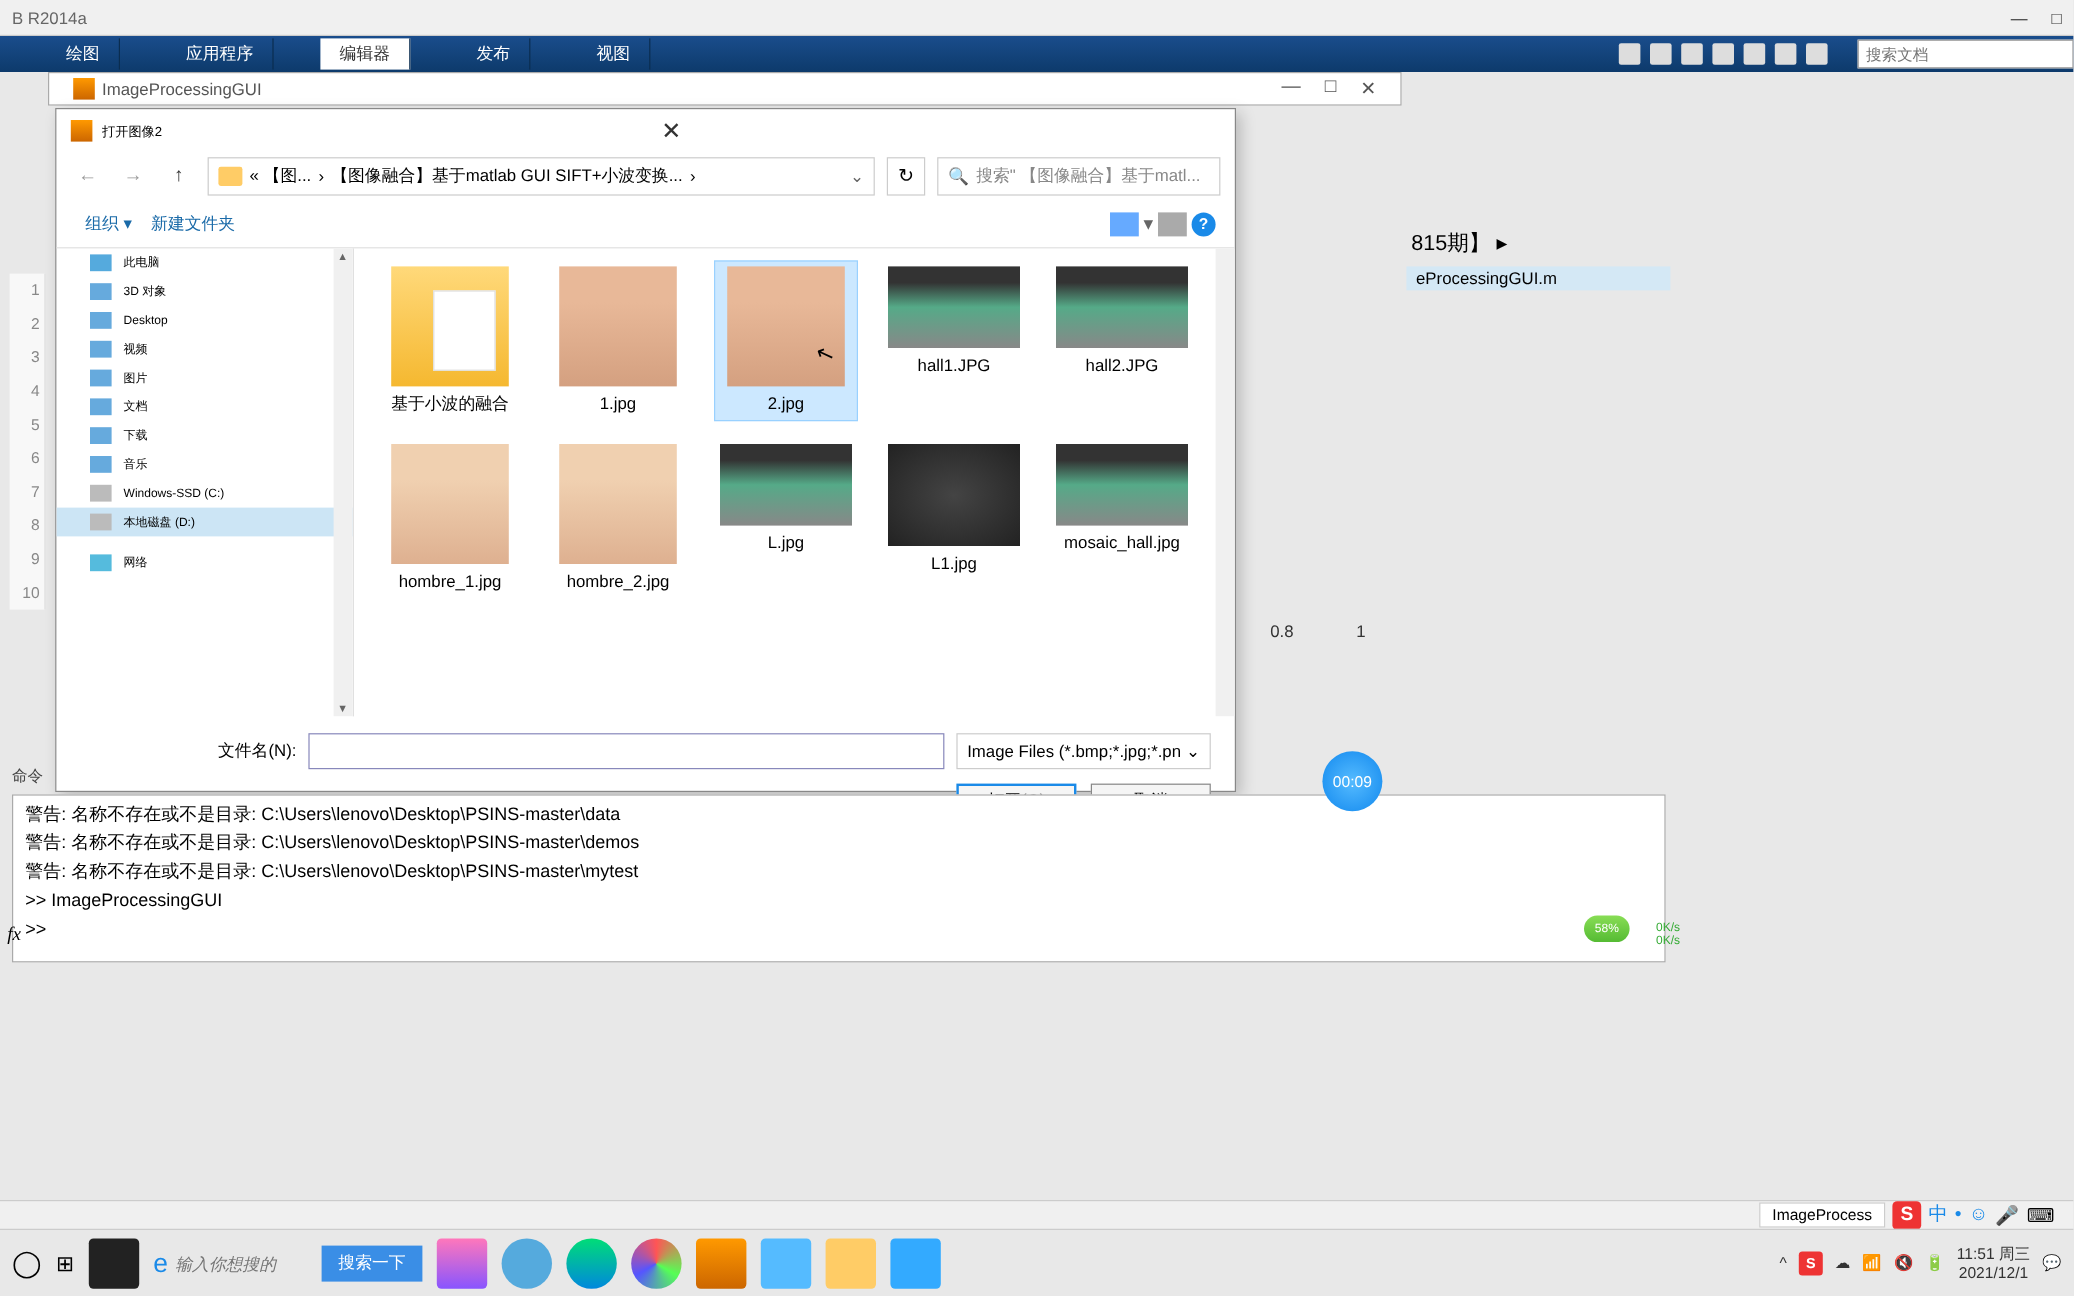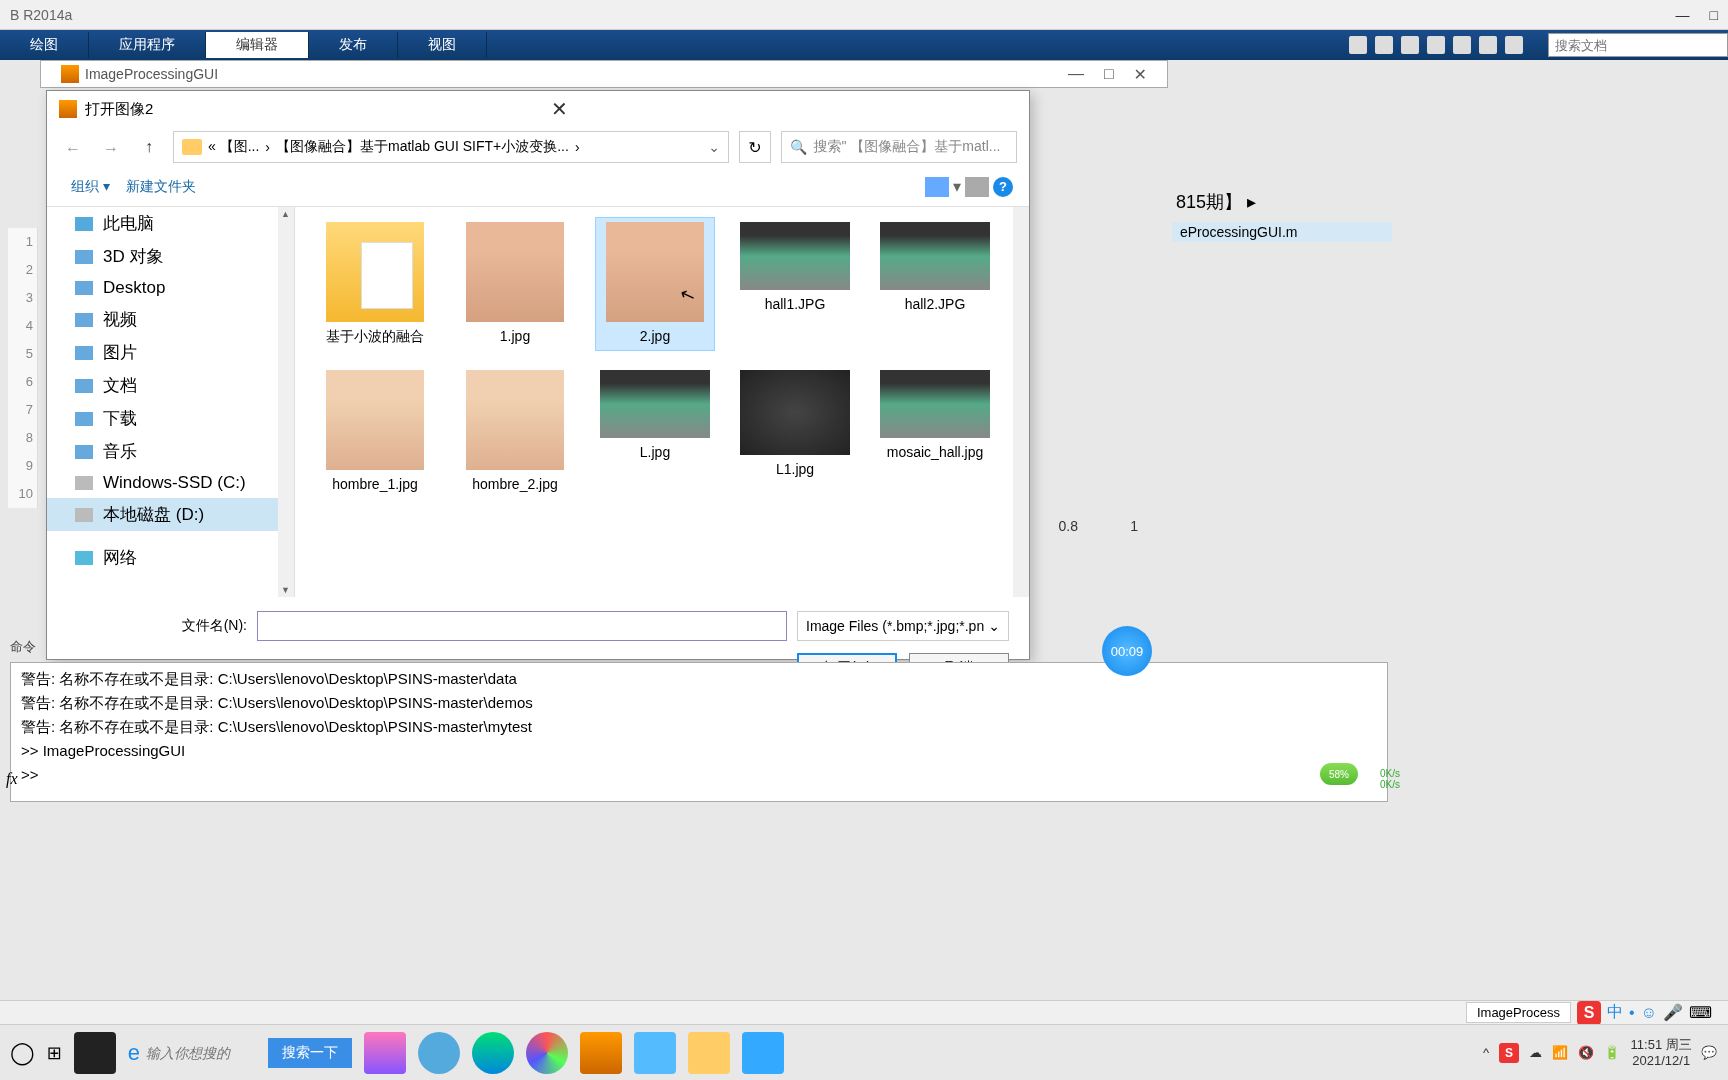--- a/index.html
+++ b/index.html
@@ -5,58 +5,58 @@
 * { margin: 0; padding: 0; box-sizing: border-box; font-family: "Microsoft YaHei", "Segoe UI", sans-serif; }
 body { width: 1728px; height: 1080px; background: #e8e8e8; overflow: hidden; position: relative; }
 
 
 .main-titlebar { height: 30px; background: #f0f0f0; display: flex; align-items: center; padding: 0 10px; color: #666; font-size: 14px; border-bottom: 1px solid #ccc; }
 .main-titlebar .spacer { flex: 1; }
 .main-titlebar .win-controls { display: flex; gap: 20px; color: #333; }
 
 
 .toolstrip { height: 30px; background: linear-gradient(#1a4d8c, #0d3a6b); display: flex; align-items: center; }
-.tool-tab { padding: 4px 30px; color: #fff; font-size: 14px; border-right: 1px solid #0a2d50; cursor: pointer; }
+.tool-tab { padding: 4px 16px; color: #fff; font-size: 14px; border-right: 1px solid #0a2d50; cursor: pointer; margin-left: 39px; }
 .tool-tab.active { background: #fff; color: #333; }
 .tool-icons { margin-left: auto; display: flex; gap: 8px; padding-right: 10px; }
 .tool-icons span { width: 18px; height: 18px; background: #ddd; border-radius: 2px; display: inline-block; }
 .search-docs { width: 180px; height: 24px; background: #fff; border: 1px solid #999; padding: 0 6px; font-size: 13px; color: #888; margin-left: 15px; }
 
 
 .gui-window { position: absolute; left: 40px; top: 60px; width: 1128px; height: 28px; background: #fff; border: 1px solid #aaa; display: flex; align-items: center; padding: 0 20px; }
 .gui-window .icon { width: 18px; height: 18px; background: linear-gradient(#f90, #c60); margin-right: 6px; }
 .gui-window .title { color: #555; font-size: 14px; flex: 1; }
 .gui-window .gui-controls { display: flex; gap: 20px; color: #555; }
 
 
 .file-dialog { position: absolute; left: 46px; top: 90px; width: 984px; height: 570px; background: #fff; border: 1px solid #888; box-shadow: 4px 4px 12px rgba(0,0,0,0.2); }
 .fd-title { height: 36px; display: flex; align-items: center; padding: 0 12px; }
 .fd-title .icon { width: 18px; height: 18px; background: linear-gradient(#f90, #c60); margin-right: 8px; }
-.fd-title span { font-size: 15px; flex: 1; }
+.fd-title span { font-size: 11px; flex: 1; }
 .fd-title .close { font-size: 20px; color: #333; cursor: pointer; }
 
 .fd-nav { height: 40px; display: flex; align-items: center; padding: 0 12px; gap: 10px; }
 .fd-nav .arrow { width: 28px; height: 28px; display: flex; align-items: center; justify-content: center; color: #999; font-size: 16px; }
 .fd-nav .path { flex: 1; height: 32px; border: 1px solid #ccc; display: flex; align-items: center; padding: 0 8px; font-size: 14px; gap: 6px; }
 .fd-nav .folder-icon { width: 20px; height: 16px; background: #fc6; border-radius: 2px; }
 .fd-nav .refresh { width: 32px; height: 32px; border: 1px solid #ccc; display: flex; align-items: center; justify-content: center; }
 .fd-nav .search { width: 236px; height: 32px; border: 1px solid #ccc; display: flex; align-items: center; padding: 0 8px; color: #888; font-size: 14px; }
 
 .fd-toolbar { height: 40px; display: flex; align-items: center; padding: 0 16px; border-bottom: 1px solid #e0e0e0; }
 .fd-toolbar .btn { padding: 4px 8px; color: #1a6aa8; font-size: 14px; cursor: pointer; }
 .fd-toolbar .spacer { flex: 1; }
 .fd-toolbar .view-icon { width: 24px; height: 20px; background: #6af; margin: 0 4px; }
 .fd-toolbar .help { width: 20px; height: 20px; border-radius: 50%; background: #1a8ae8; color: #fff; display: flex; align-items: center; justify-content: center; font-size: 13px; font-weight: bold; }
 
 .fd-body { display: flex; height: 390px; }
 .fd-sidebar { width: 248px; border-right: 1px solid #e0e0e0; overflow-y: auto; position: relative; }
 .fd-sidebar-scroll { position: absolute; right: 0; top: 0; width: 16px; height: 100%; background: #f0f0f0; }
 .fd-sidebar-scroll::before { content: "▲"; position: absolute; top: 2px; left: 3px; font-size: 9px; color: #666; }
 .fd-sidebar-scroll::after { content: "▼"; position: absolute; bottom: 2px; left: 3px; font-size: 9px; color: #666; }
-.fd-side-item { padding: 5px 12px 5px 28px; display: flex; align-items: center; gap: 10px; font-size: 17px; cursor: pointer; }
+.fd-side-item { padding: 5px 12px 5px 28px; display: flex; align-items: center; gap: 10px; font-size: 10px; cursor: pointer; }
 .fd-side-item.selected { background: #cce5f5; }
 .fd-side-item .si-icon { width: 18px; height: 14px; background: #6ad; }
 .fd-side-item .si-icon.drive { background: #bbb; }
 .fd-side-item .si-icon.pc { background: #5ad; }
 .fd-side-item .si-icon.net { background: #5bd; }
 
 .fd-content { flex: 1; padding: 10px 20px; display: flex; flex-wrap: wrap; gap: 14px 20px; align-content: flex-start; overflow-y: auto; position: relative; }
 .fd-content-scroll { position: absolute; right: 0; top: 0; width: 16px; height: 100%; background: #f0f0f0; }
 .fd-item { width: 120px; display: flex; flex-direction: column; align-items: center; padding: 4px; border: 1px solid transparent; cursor: pointer; }
 .fd-item.selected { background: #cce8ff; border: 1px solid #99d1ff; }

